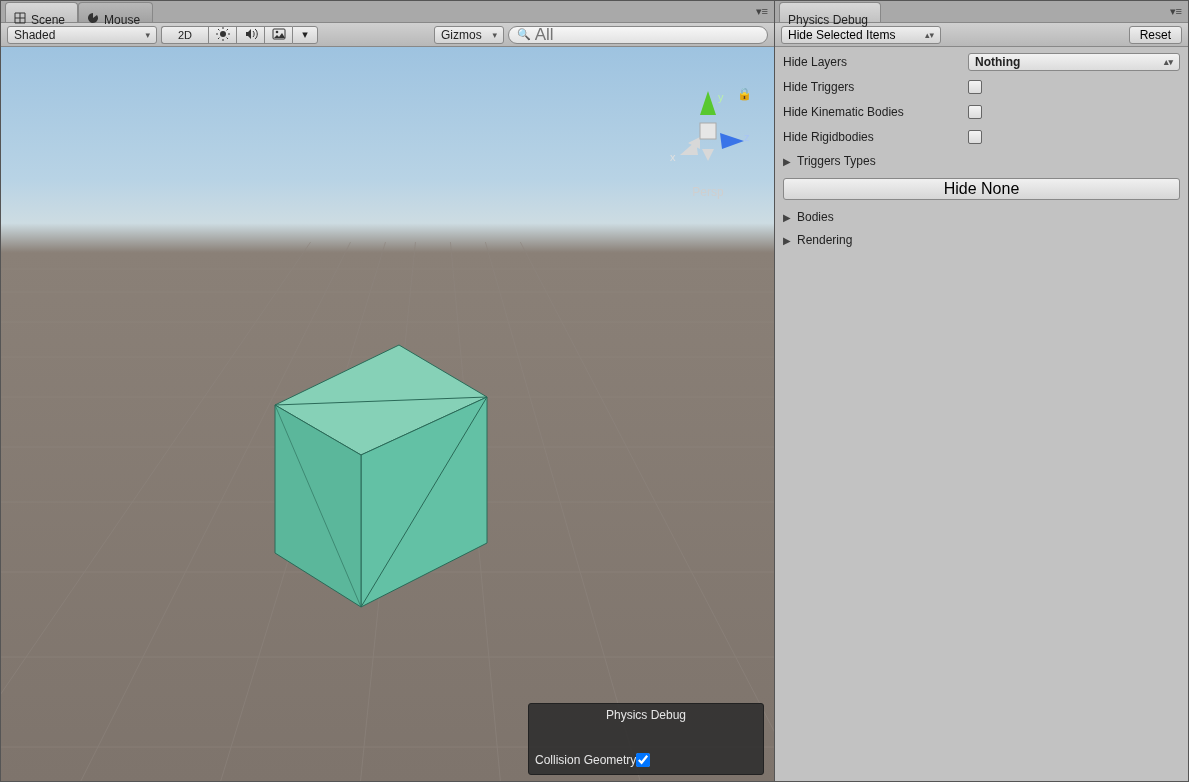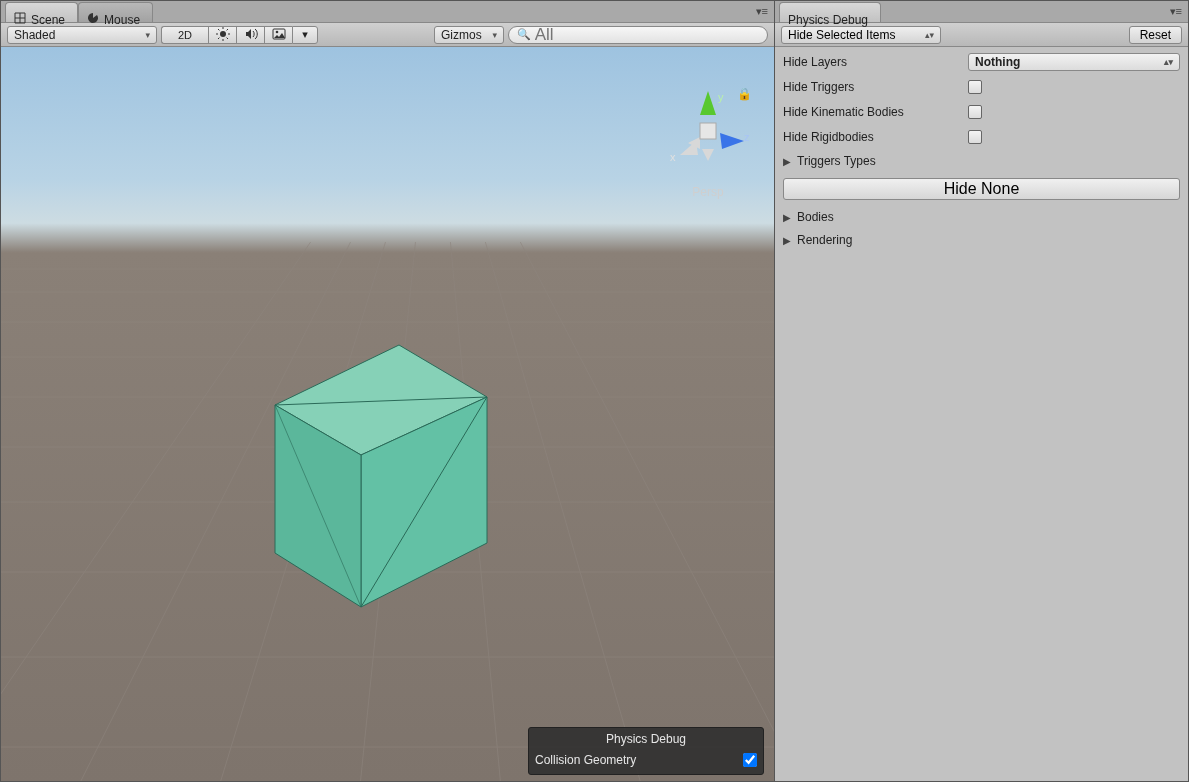--- a/index.html
+++ b/index.html
@@ -40,21 +40,21 @@
 
   
   .orient { position:absolute; right:18px; top:36px; width:96px; height:120px; text-align:center; }
   .orient svg { width:96px; height:96px; }
   .orient .lbl { font-size:12px; color:#cfcfcf; margin-top:2px; }
   .lock { position:absolute; right:4px; top:4px; font-size:12px; color:#cfcfcf; }
 
   
   .overlay { position:absolute; right:10px; bottom:6px; width:236px; background:rgba(45,45,45,0.88); border:1px solid #222; border-radius:3px; padding:0 6px 4px 6px; color:#e6e6e6; font-size:12px; }
   .overlay .title { text-align:center; padding:4px 0 4px 0; }
-  .overlay .row { display:flex; align-items:center; justify-content:space-between; height:20px; }
+  .overlay .row { display:flex; align-items:center; height:20px;margin-top:24px; }
   .overlay input[type=checkbox]{ width:14px; height:14px; }
 
   
   .right { flex:1; display:flex; flex-direction:column; background:#c2c2c2; }
   .right .tabs { background:#a9a9a9; }
   .right-toolbar { height:24px; display:flex; align-items:center; gap:6px; padding:0 6px; background:linear-gradient(#d0d0d0,#b8b8b8); border-bottom:1px solid #888; font-size:12px; }
   .right-toolbar .spacer { flex:1; }
   .reset-btn { height:18px; padding:0 10px; background:linear-gradient(#efefef,#d4d4d4); border:1px solid #888; border-radius:3px; cursor:pointer; font-size:12px; }
 
   .panel-body { padding:4px 8px; font-size:12px; color:#222; display:flex; flex-direction:column; gap:3px; }

